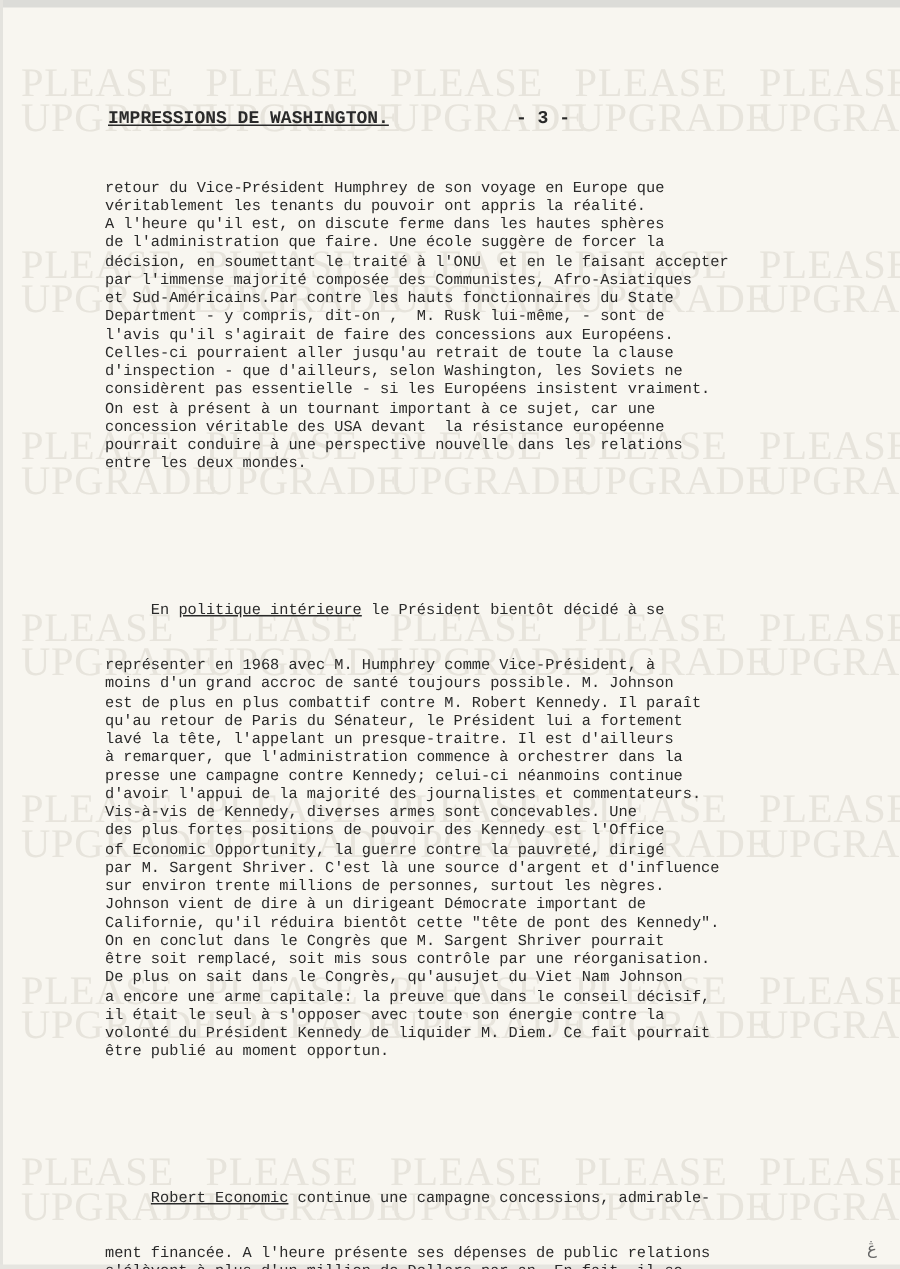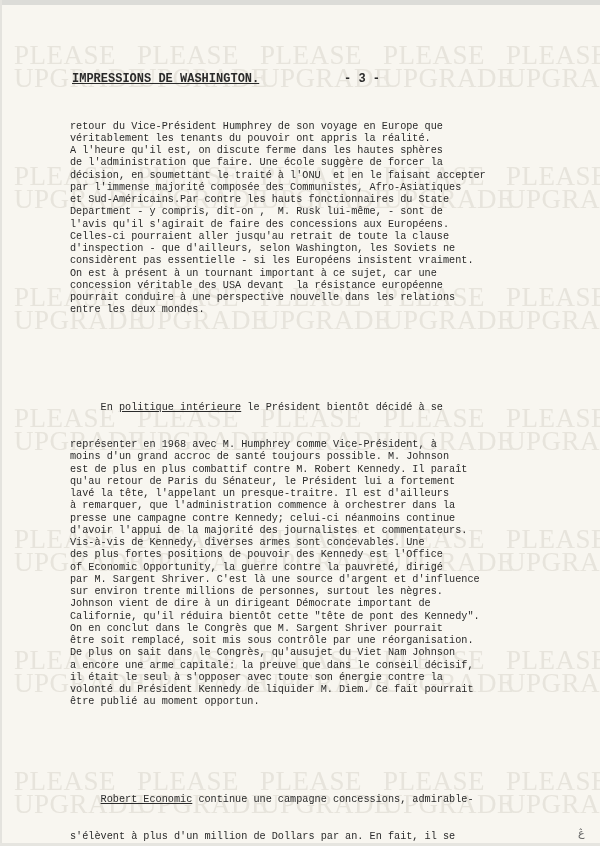--- a/index.html
+++ b/index.html
@@ -54,18 +54,18 @@
 
     <div class="body">
       <div id="p0"><span class="line">retour du Vice-Président Humphrey de son voyage en Europe que</span><span class="line">véritablement les tenants du pouvoir ont appris la réalité.</span><span class="line">A l'heure qu'il est, on discute ferme dans les hautes sphères</span><span class="line">de l'administration que faire. Une école suggère de forcer la</span><span class="line">décision, en soumettant le traité à l'ONU  et en le faisant accepter</span><span class="line">par l'immense majorité composée des Communistes, Afro-Asiatiques</span><span class="line">et Sud-Américains.Par contre les hauts fonctionnaires du State</span><span class="line">Department - y compris, dit-on ,  M. Rusk lui-même, - sont de</span><span class="line">l'avis qu'il s'agirait de faire des concessions aux Européens.</span><span class="line">Celles-ci pourraient aller jusqu'au retrait de toute la clause</span><span class="line">d'inspection - que d'ailleurs, selon Washington, les Soviets ne</span><span class="line">considèrent pas essentielle - si les Européens insistent vraiment.</span><span class="line">On est à présent à un tournant important à ce sujet, car une</span><span class="line">concession véritable des USA devant  la résistance européenne</span><span class="line">pourrait conduire à une perspective nouvelle dans les relations</span><span class="line">entre les deux mondes.</span></div>
       <span class="gap"></span>
       <div id="p1">
         <span class="line"><span>     En </span><span class="u">politique intérieure</span><span> le Président bientôt décidé à se</span></span>
       <span class="line">représenter en 1968 avec M. Humphrey comme Vice-Président, à</span><span class="line">moins d'un grand accroc de santé toujours possible. M. Johnson</span><span class="line">est de plus en plus combattif contre M. Robert Kennedy. Il paraît</span><span class="line">qu'au retour de Paris du Sénateur, le Président lui a fortement</span><span class="line">lavé la tête, l'appelant un presque-traitre. Il est d'ailleurs</span><span class="line">à remarquer, que l'administration commence à orchestrer dans la</span><span class="line">presse une campagne contre Kennedy; celui-ci néanmoins continue</span><span class="line">d'avoir l'appui de la majorité des journalistes et commentateurs.</span><span class="line">Vis-à-vis de Kennedy, diverses armes sont concevables. Une</span><span class="line">des plus fortes positions de pouvoir des Kennedy est l'Office</span><span class="line">of Economic Opportunity, la guerre contre la pauvreté, dirigé</span><span class="line">par M. Sargent Shriver. C'est là une source d'argent et d'influence</span><span class="line">sur environ trente millions de personnes, surtout les nègres.</span><span class="line">Johnson vient de dire à un dirigeant Démocrate important de</span><span class="line">Californie, qu'il réduira bientôt cette "tête de pont des Kennedy".</span><span class="line">On en conclut dans le Congrès que M. Sargent Shriver pourrait</span><span class="line">être soit remplacé, soit mis sous contrôle par une réorganisation.</span><span class="line">De plus on sait dans le Congrès, qu'ausujet du Viet Nam Johnson</span><span class="line">a encore une arme capitale: la preuve que dans le conseil décisif,</span><span class="line">il était le seul à s'opposer avec toute son énergie contre la</span><span class="line">volonté du Président Kennedy de liquider M. Diem. Ce fait pourrait</span><span class="line">être publié au moment opportun.</span></div>
       <span class="gap"></span>
       <div id="p2">
         <span class="line"><span>     </span><span class="u">Robert Economic</span><span> continue une campagne concessions, admirable-</span></span>
-      <span class="line">s'élèvent à plus d'un million de Dollars par an. En fait, il se</span></div>
+      <span class="line">ment financée. A l'heure présente ses dépenses de public relations</span><span class="line">s'élèvent à plus d'un million de Dollars par an. En fait, il se</span></div>
     </div>
 
     <div class="mark">ڠ</div>
   </div>
 </div>
 
 </body></html>

